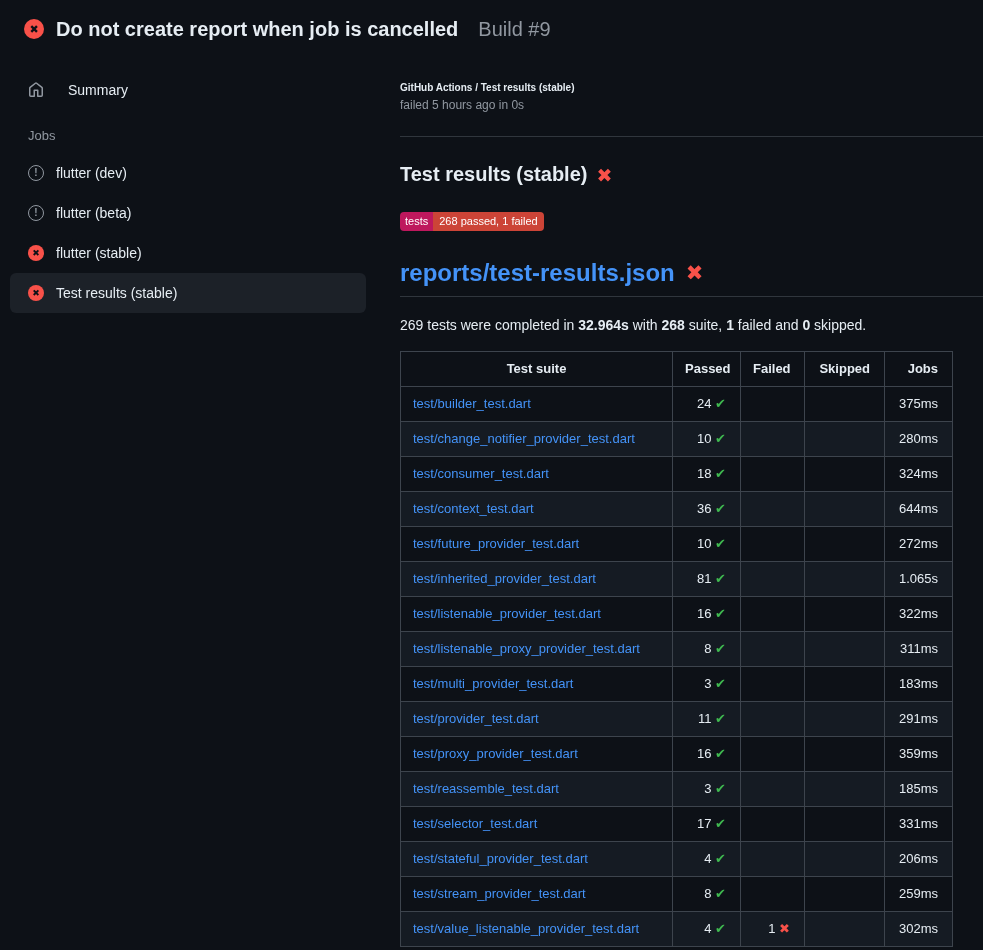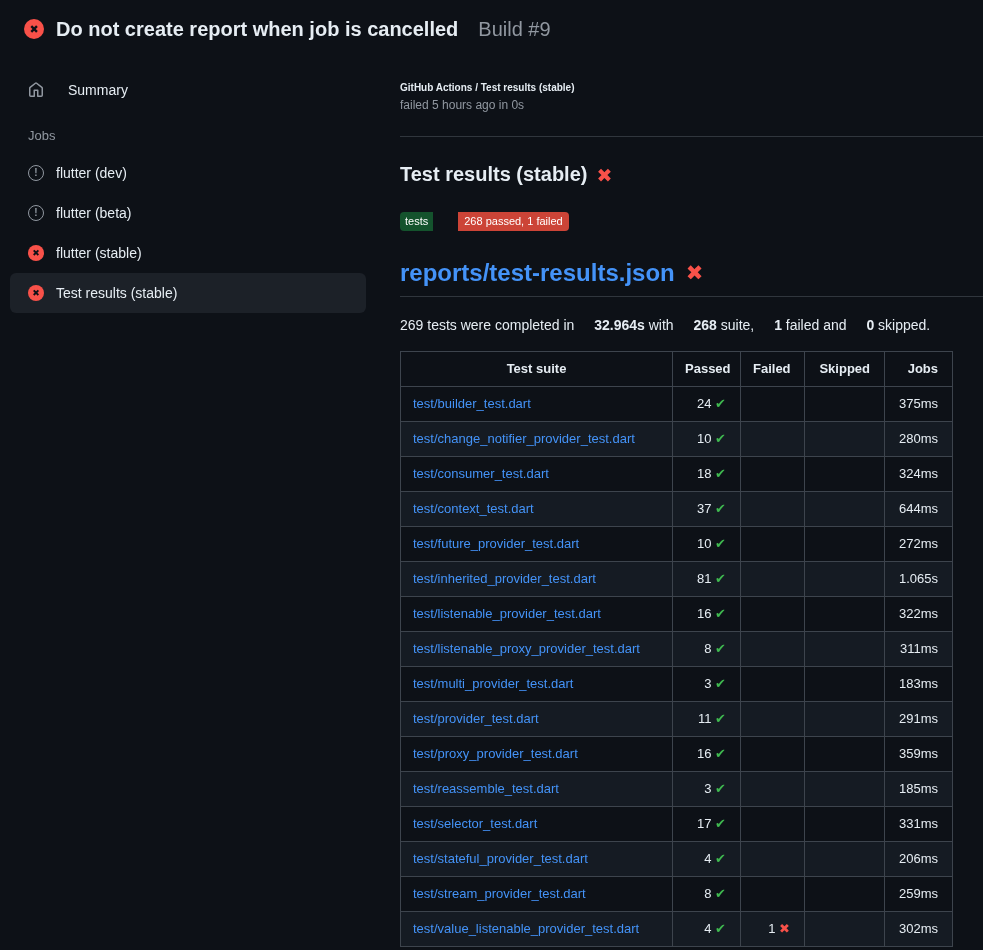--- a/index.html
+++ b/index.html
@@ -63,33 +63,33 @@
     display: flex; align-items: center; gap: 9px;
     margin-top: 26px; font-size: 20px; font-weight: 700;
   }
   .section-title .cross-mark { font-size: 19px; }
 
   .badge {
     display: inline-flex; margin-top: 26px;
     border-radius: 4px; overflow: hidden;
     font-size: 11px; line-height: 1;
   }
-  .badge-label { background: #14532d; color: #ffffff; padding: 4px 5px; }
-  .badge-value { background: #cc4437; color: #ffffff; padding: 4px 6px; margin-left: 25px; }
+  .badge-label { background: #be185d; color: #ffffff; padding: 4px 5px; }
+  .badge-value { background: #cc4437; color: #ffffff; padding: 4px 6px; }
 
   .report-heading {
     display: flex; align-items: center; gap: 11px;
     margin-top: 28px; padding-bottom: 9px;
     border-bottom: 1px solid #30363d;
   }
   .report-link { font-size: 24px; font-weight: 700; color: #4493f8; text-decoration: none; text-align: center; }
   .report-heading .cross-mark { font-size: 21px; }
 
   .summary-line { font-size: 14px; margin-top: 20px; }
-  .summary-line strong { font-weight: 700; margin-left: 16px; }
+  .summary-line strong { font-weight: 700; }
 
   
   table.results {
     border-collapse: collapse; table-layout: fixed;
     width: 552px; margin-top: 18px; font-size: 13px;
   }
   table.results th, table.results td {
     border: 1px solid #3d444d;
     padding: 7px 12px; line-height: 20px;
     overflow: hidden; white-space: nowrap;
@@ -199,21 +199,21 @@
           </tr>
           <tr>
             <td class="col-suite"><a href="#" class="suite-link">test/consumer_test.dart</a></td>
             <td class="col-num"><span>18</span> <span class="check-glyph">✔</span></td>
             <td class="col-num"></td>
             <td class="col-num"></td>
             <td class="col-num">324ms</td>
           </tr>
           <tr>
             <td class="col-suite"><a href="#" class="suite-link">test/context_test.dart</a></td>
-            <td class="col-num"><span>37</span> <span class="check-glyph">✔</span></td>
+            <td class="col-num"><span>36</span> <span class="check-glyph">✔</span></td>
             <td class="col-num"></td>
             <td class="col-num"></td>
             <td class="col-num">644ms</td>
           </tr>
           <tr>
             <td class="col-suite"><a href="#" class="suite-link">test/future_provider_test.dart</a></td>
             <td class="col-num"><span>10</span> <span class="check-glyph">✔</span></td>
             <td class="col-num"></td>
             <td class="col-num"></td>
             <td class="col-num">272ms</td>

